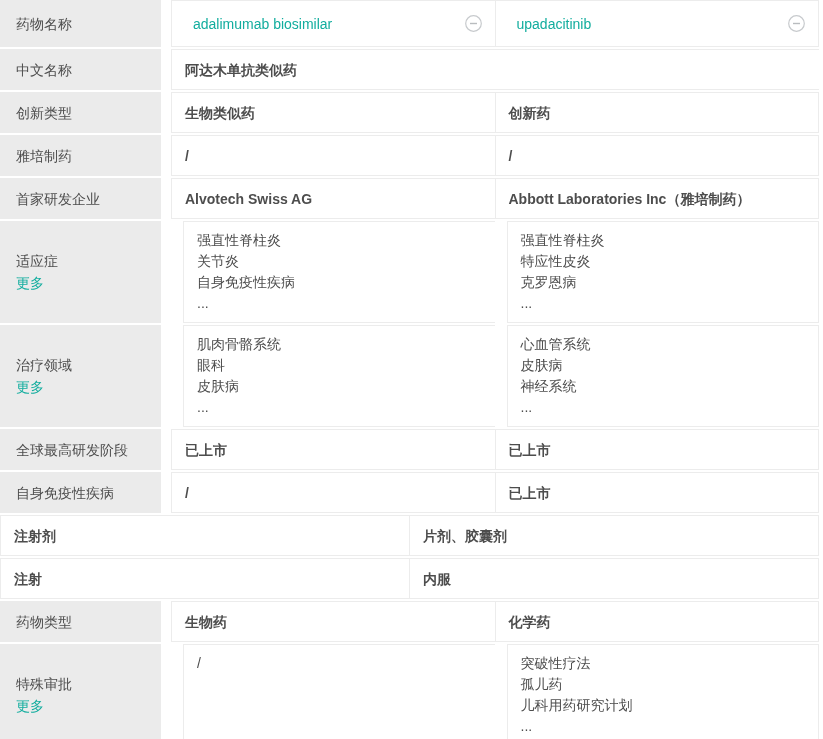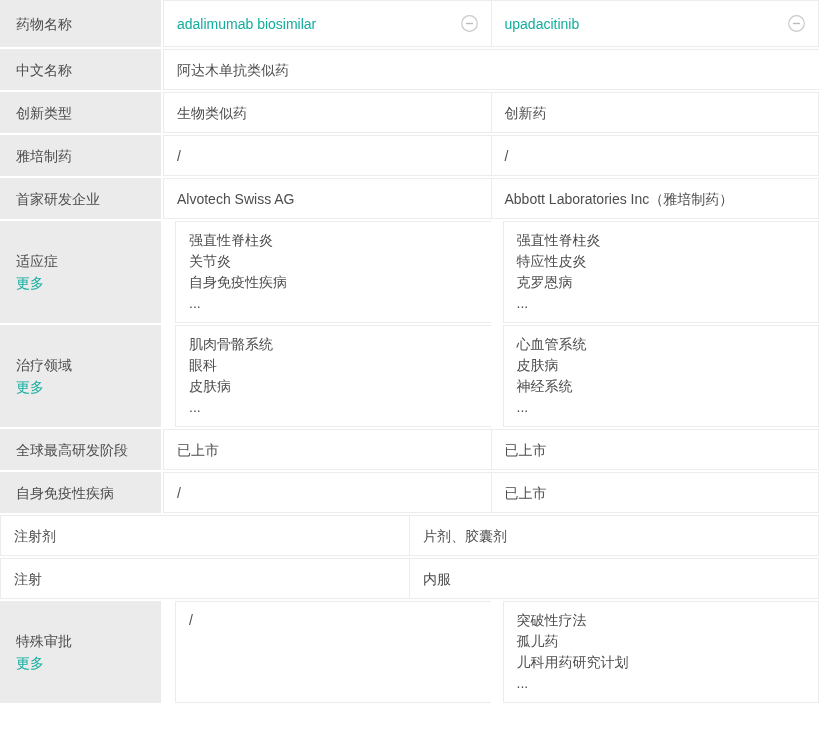--- a/index.html
+++ b/index.html
@@ -20,21 +20,21 @@
   .compare-table {
     width: 823px;
     padding-right: 4px;
     font-size: 14px;
     color: var(--text);
   }
   .row { display: flex; margin-bottom: 2px; }
   .label-cell {
     flex: 0 0 161px;
     background: var(--label-bg);
-    margin-right: 2px;
+    margin-right: 10px;
     display: flex;
     flex-direction: column;
     justify-content: center;
     padding-left: 16px;
   }
   .label-text { line-height: 22px; }
   .more-link { color: var(--accent); line-height: 22px; cursor: pointer; }
   .content-cell {
     flex: 1 1 0;
     background: #fff;
@@ -45,35 +45,35 @@
     display: flex;
     align-items: center;
     min-height: 41px;
   }
   .content-cell.last { border-right: 1px solid var(--border); }
   .row-first .content-cell {
     min-height: 47px;
     justify-content: space-between;
     padding-right: 13px;
   }
-  .drug-link { color: var(--accent); text-decoration: none; cursor: pointer; }
+  .drug-link { color: var(--accent); text-decoration: none; cursor: pointer; margin-left: 8px; }
   .minus-icon { width: 17px; height: 17px; flex: 0 0 17px; display: inline-block; }
   .minus-icon svg { display: block; }
   .row-multi .content-cell {
     flex-direction: column;
     align-items: flex-start;
     justify-content: flex-start;
     min-height: 95px;
     padding-top: 8px;
     padding-bottom: 8px;
     margin-left: 12px;
   }
   .compare-table .row:last-child .content-cell { min-height: 97px; }
   .cell-line { line-height: 21px; }
-  .cell-text { line-height: 20px; }
+  .cell-text { line-height: 20px; font-weight: bold; }
 </style>
 </head>
 <body>
 
 <div class="compare-table">
     <div class="row row-first">
       <div class="label-cell">
         <div class="label-text">药物名称</div>
       </div>
       <div class="content-cell">
@@ -203,20 +203,31 @@
       </div>
     </div>
     <div class="row">
       <div class="content-cell">
         <span class="cell-text">注射</span>
       </div>
       <div class="content-cell last">
         <span class="cell-text">内服</span>
       </div>
     </div>
+    <div class="row">
+      <div class="label-cell">
+        <div class="label-text">药物类型</div>
+      </div>
+      <div class="content-cell">
+        <span class="cell-text">生物药</span>
+      </div>
+      <div class="content-cell last">
+        <span class="cell-text">化学药</span>
+      </div>
+    </div>
     <div class="row row-multi">
       <div class="label-cell">
         <div class="label-text">特殊审批</div>
         <div class="more-link">更多</div>
       </div>
       <div class="content-cell">
         <div class="cell-line">/</div>
       </div>
       <div class="content-cell last">
         <div class="cell-line">突破性疗法</div>

